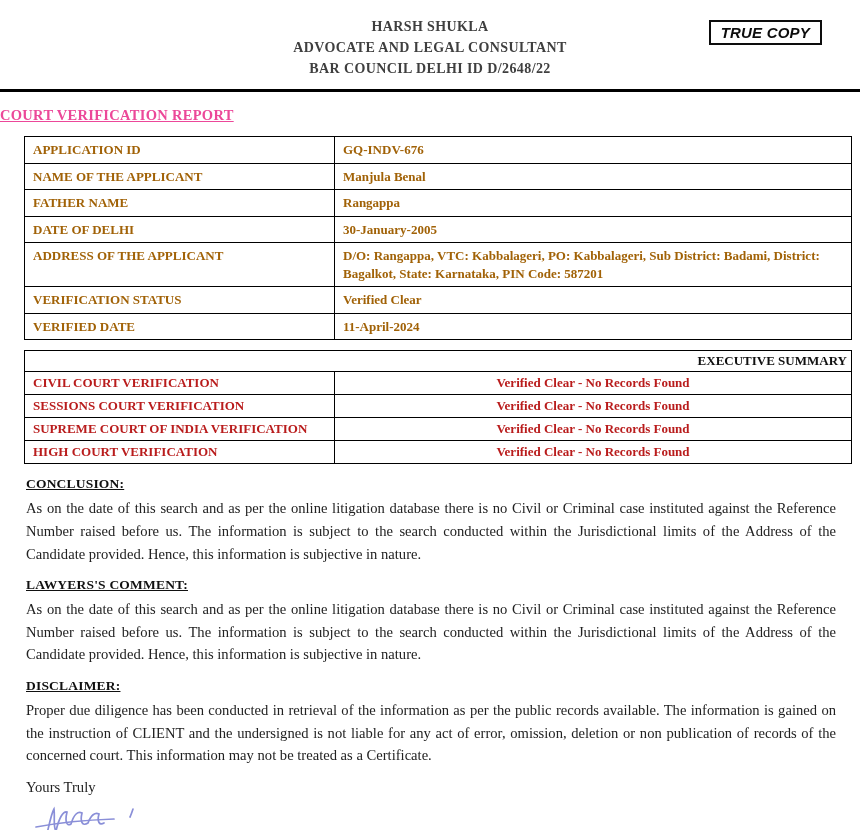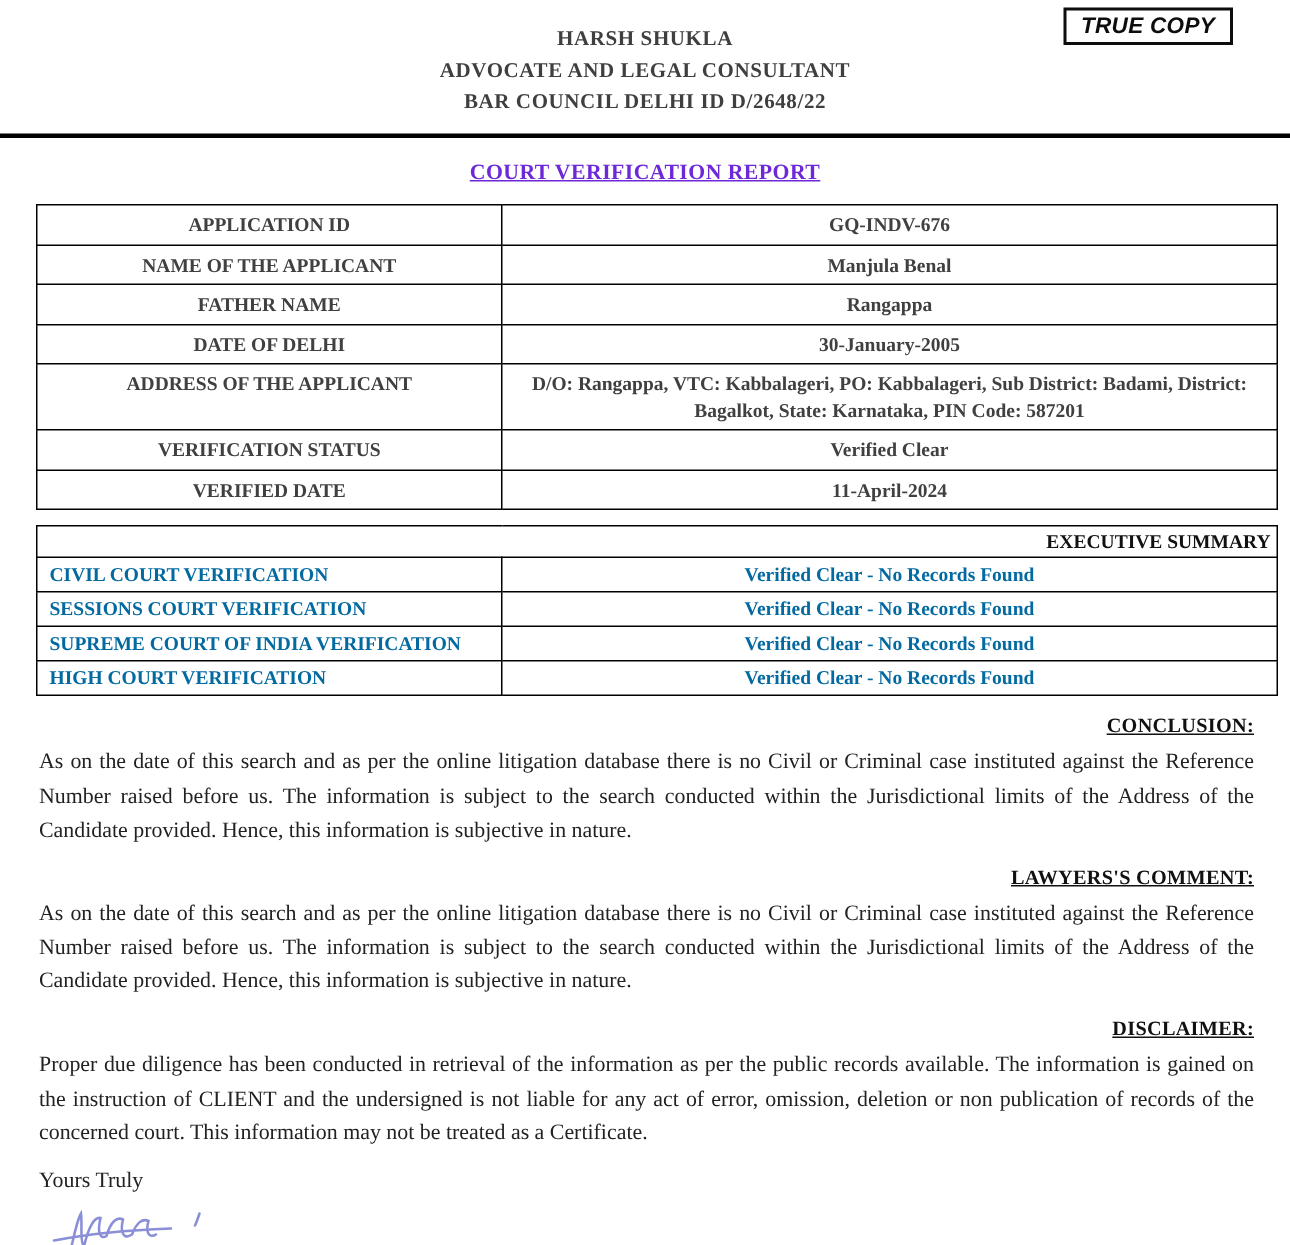--- a/index.html
+++ b/index.html
@@ -10,59 +10,58 @@
     color: #1a1a1a;
   }
   .page { position: relative; width: 860px; height: 830px; padding-top: 16px; }
 
   
   .header-center {
     text-align: center; font-weight: bold; font-size: 14px;
     line-height: 1.5; color: #3f3f3f; letter-spacing: 0.4px;
   }
   .true-copy {
-    position: absolute; top: 5px; right: 38px;
+    position: absolute; top: 20px; right: 38px;
     border: 2px solid #0d0d0d; padding: 2px 10px;
     font-family: "Liberation Sans", sans-serif;
     font-style: italic; font-weight: bold; font-size: 15px; color: #0d0d0d;
     letter-spacing: 0.2px;
   }
   .top-rule { border: none; border-top: 3px solid #000; margin-top: 10px; width: 860px; }
 
   
   .report-title {
-    text-align: center; font-weight: bold; font-size: 14.5px;
-    text-decoration: underline; margin: 15px 0 12px 0; color: #6d28d9;
+    text-align: left; font-weight: bold; font-size: 14.5px;
+    text-decoration: underline; margin: 15px 0 12px 0; color: #ec4899;
     letter-spacing: 0.3px;
   }
 
   
   table { border-collapse: collapse; width: 828px; margin-left: 24px; }
   td, th { border: 1px solid #000; vertical-align: top; }
   .info-table td {
-    font-weight: bold; font-size: 13px; padding: 4px 8px; color: #404040;
+    font-weight: bold; font-size: 13px; padding: 4px 8px; color: #a16207;
     line-height: 1.35;
-    text-align: center;
   }
   .info-table .lbl { width: 310px; }
   .summary-table { margin-top: 10px; }
   .summary-table th {
     font-size: 13px; font-weight: bold; text-align: right; padding: 2px 4px; color: #111;
   }
   .summary-table td {
-    font-weight: bold; font-size: 13px; padding: 3px 8px; color: #0369a1;
+    font-weight: bold; font-size: 13px; padding: 3px 8px; color: #b91c1c;
   }
   .summary-table .lbl2 { width: 310px; }
   .summary-table .val2 { text-align: center; }
 
   
   .section { margin: 12px 24px 0 26px; }
   .section-heading {
     font-weight: bold; font-size: 13.5px; text-decoration: underline;
-    color: #111; margin-bottom: 5px; letter-spacing: 0.2px; text-align: right;
+    color: #111; margin-bottom: 5px; letter-spacing: 0.2px;
   }
   .section-body {
     font-size: 14.6px; line-height: 1.55; text-align: justify; color: #222;
   }
 
   
   .closing { margin: 12px 24px 0 26px; font-size: 14.6px; color: #222; }
   .signature-wrap { margin: 4px 0 0 32px; height: 52px; }
 </style>
 </head>

